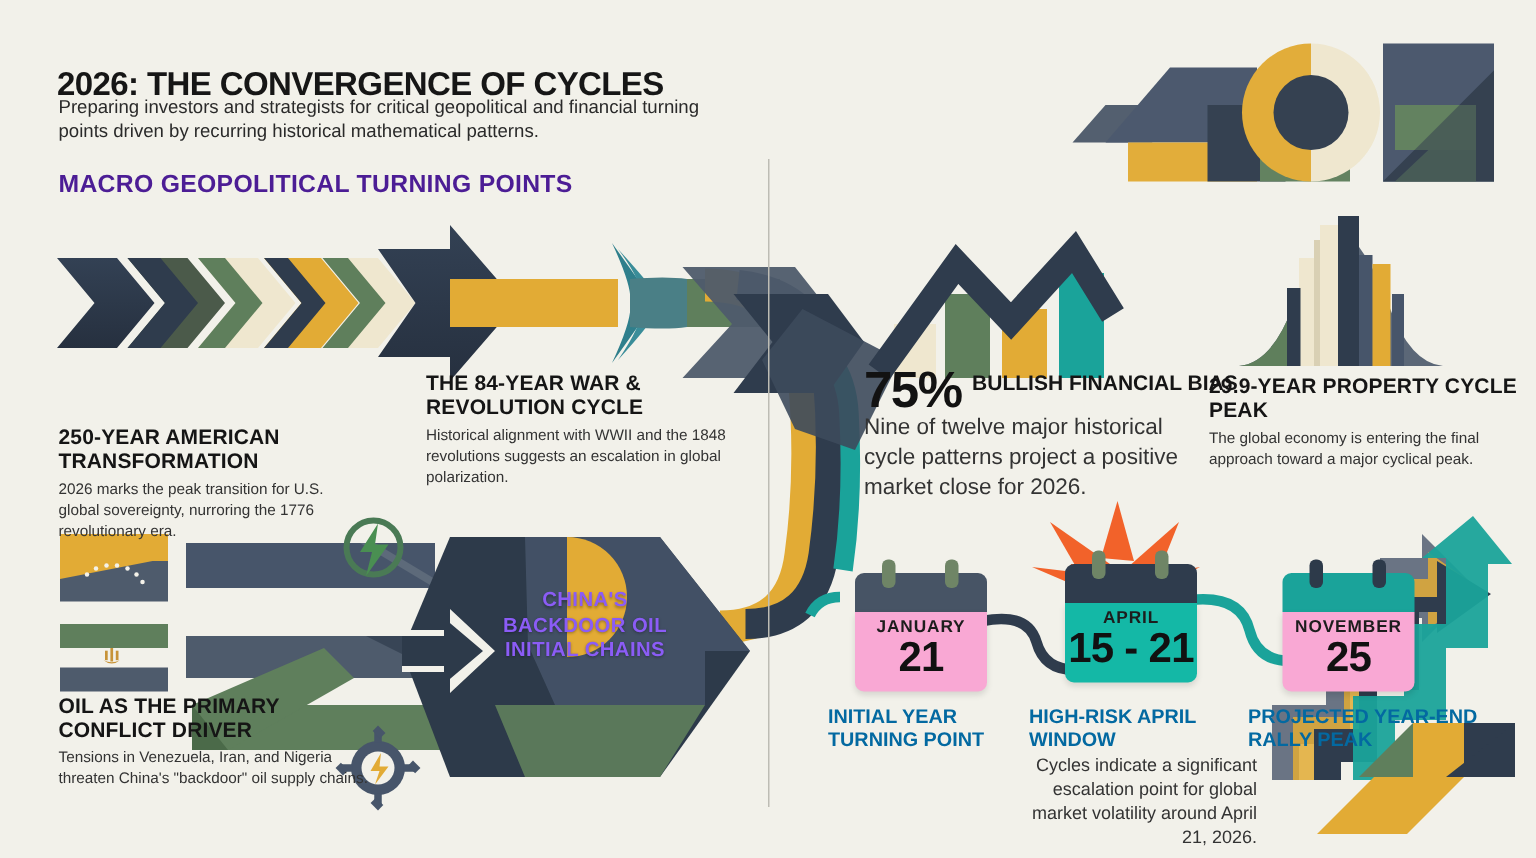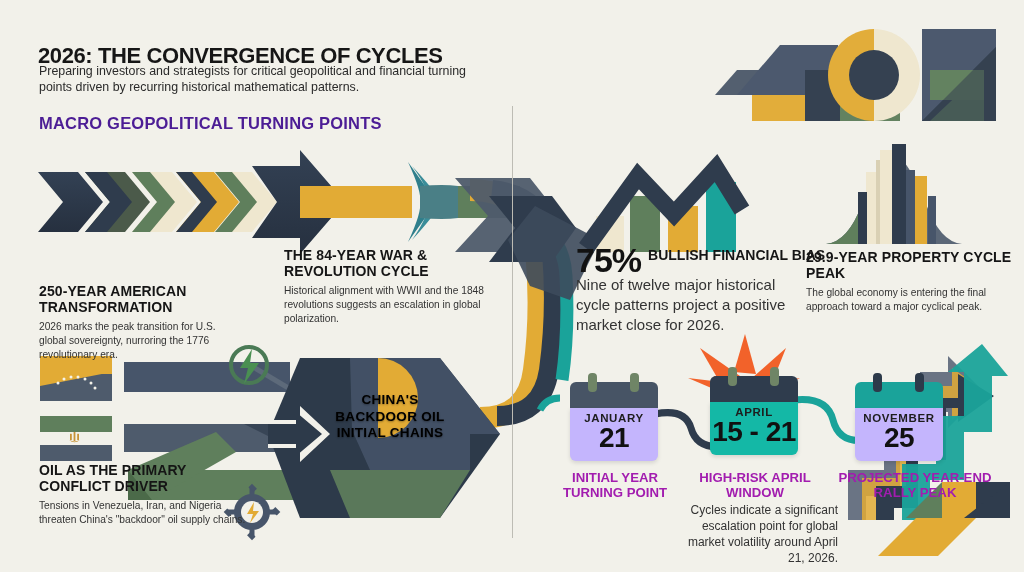--- a/index.html
+++ b/index.html
@@ -52,39 +52,39 @@
 
   
   .divider{
     position:absolute;left:512px;top:106px;width:1px;height:432px;
     background:#bdbcb4;
   }
 
   
   .hex-label{
     position:absolute;left:300px;top:392px;width:180px;
-    text-align:center;color:#000000;font-weight:bold;
+    text-align:center;color:#8b5cf6;font-weight:bold;
     font-size:13.5px;line-height:1.24;letter-spacing:.3px;
     text-shadow:0 1px 2px rgba(0,0,0,.35);
   }
 
   
   .cal{position:absolute;width:88px;}
   .cal-ring{position:absolute;width:9px;height:19px;border-radius:4px;top:-9px;}
   .cal-head{height:26px;border-radius:6px 6px 0 0;}
   .cal-body{
-    background:#c4b5fd;border-radius:0 0 6px 6px;
+    background:#f9a8d4;border-radius:0 0 6px 6px;
     padding:4px 0 8px;text-align:center;
     box-shadow:0 2px 4px rgba(0,0,0,.12);
   }
   .cal-m{font-size:11.5px;font-weight:bold;letter-spacing:.6px;color:#1d1d1d;}
   .cal-d{font-size:28px;font-weight:bold;line-height:1.02;color:#111;letter-spacing:-.5px;}
   .cal-cap{
-    position:absolute;text-align:center;font-size:13.2px;font-weight:bold;
-    line-height:1.15;color:#a21caf;
+    position:absolute;font-size:13.2px;font-weight:bold;
+    line-height:1.15;color:#0369a1;
   }
   .cal-sub{
     position:absolute;text-align:right;font-size:12px;line-height:1.33;color:#333;
   }
 </style>
 </head>
 <body>
 
 <div class="stage">
 

